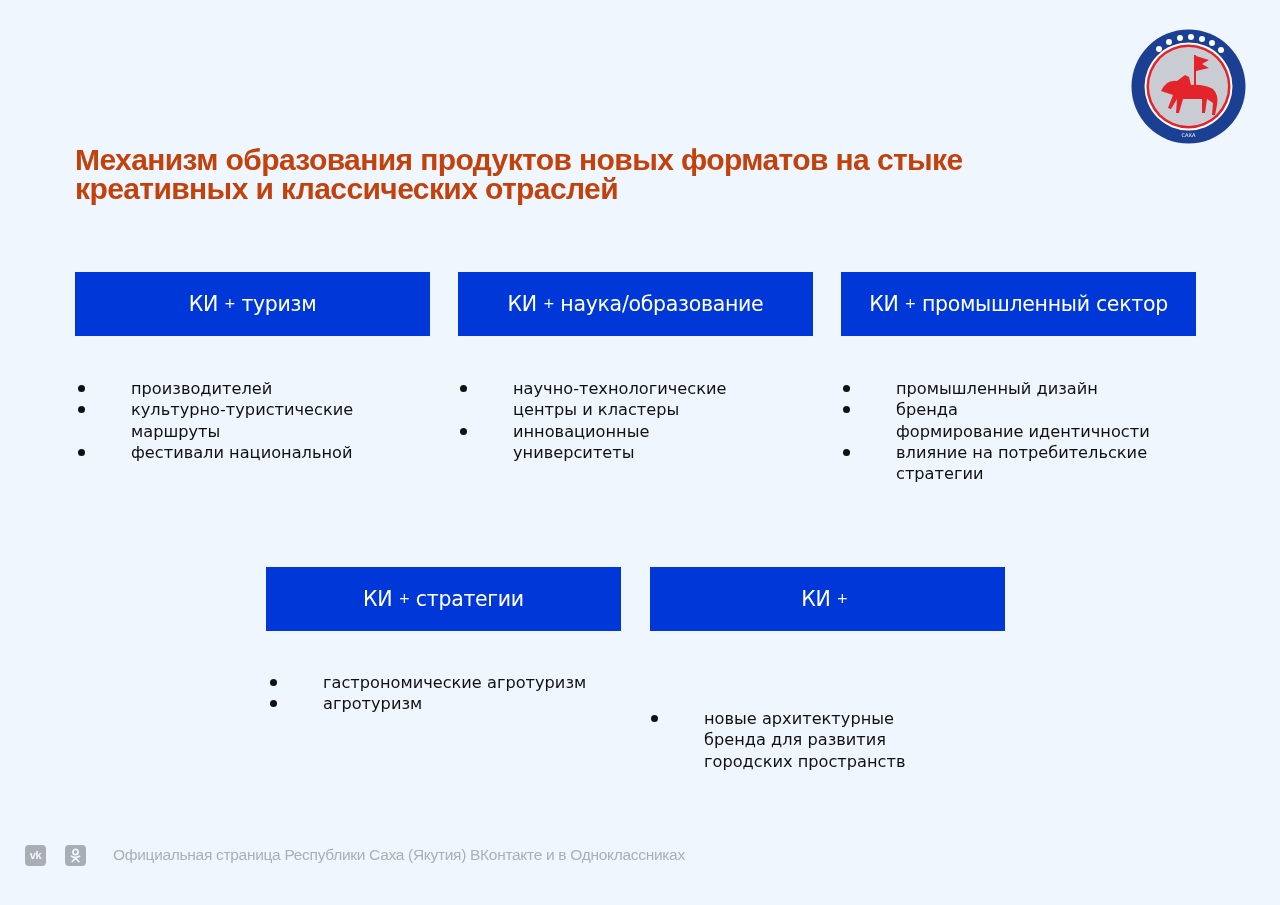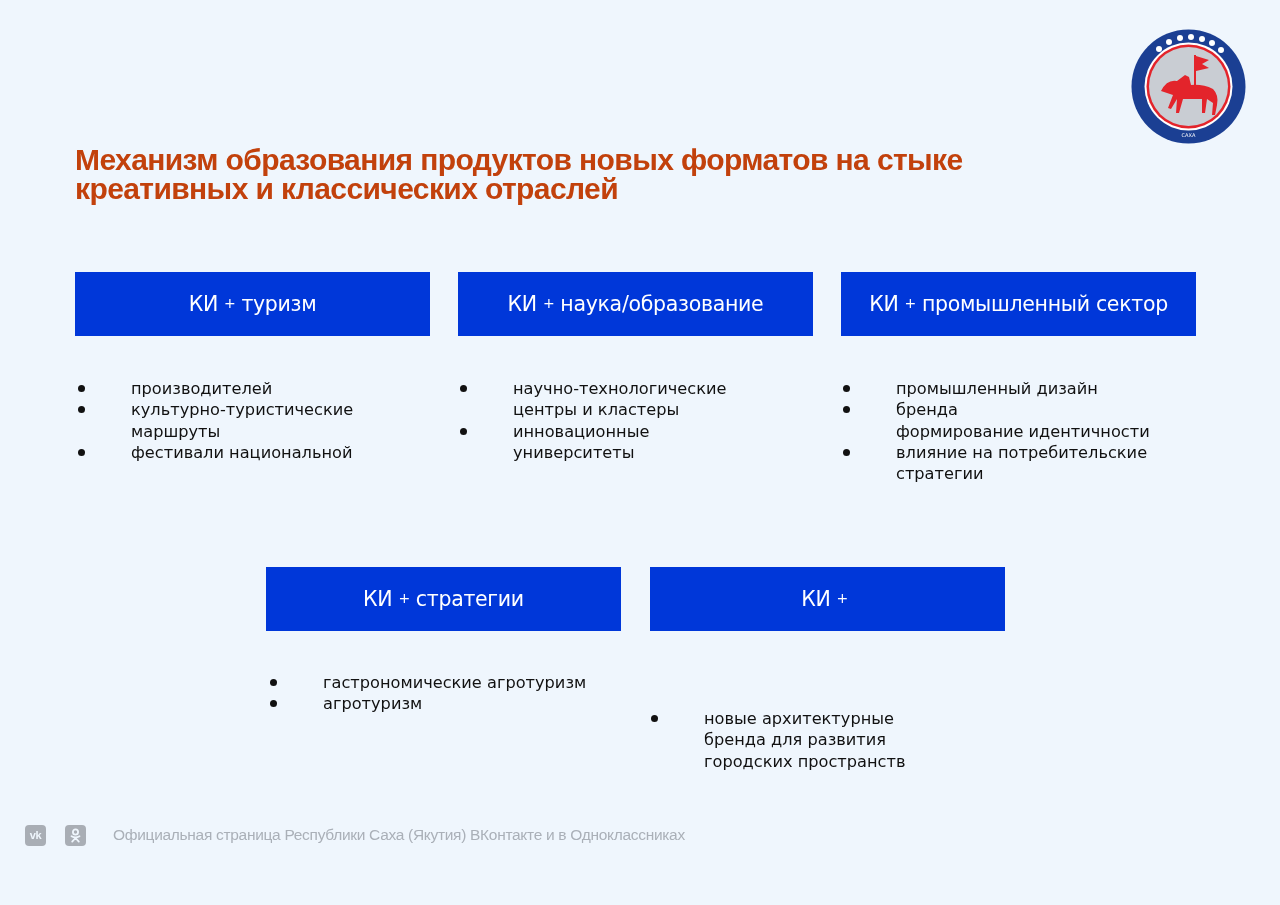--- a/index.html
+++ b/index.html
@@ -29,21 +29,21 @@
     position: absolute; margin: 0; padding: 0; list-style: none;
     color: #111; font-size: 16.2px; line-height: 21.3px;
   }
   .list li { position: relative; padding-left: 56px; white-space: nowrap; }
   .list li .dot {
     position: absolute; left: 3px; top: 7px;
     width: 7px; height: 7px; border-radius: 50%; background: #111;
   }
   .list li .txt { display: block; }
   .footer {
-    position: absolute; left: 25px; top: 824px; height: 22px;
+    position: absolute; left: 25px; top: 844px; height: 22px;
     display: flex; align-items: center;
     color: #aab0b8; font-size: 15.5px; letter-spacing: -0.3px;
     font-family: "Liberation Sans", sans-serif;
     gap: 14px;
   }
   .footer .ico {
     width: 21px; height: 21px; border-radius: 4px; background: #a9aeb5;
     color: #eff6fd; font-weight: bold; font-size: 11px;
     display: flex; align-items: center; justify-content: center; margin-right: 5px;
   }

